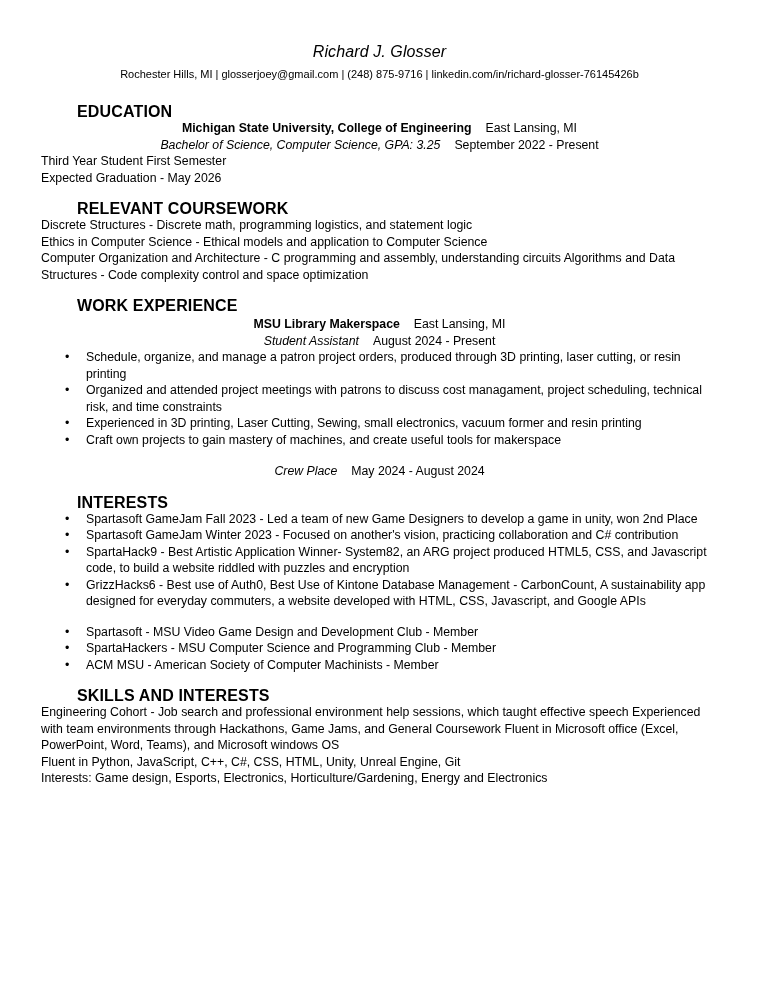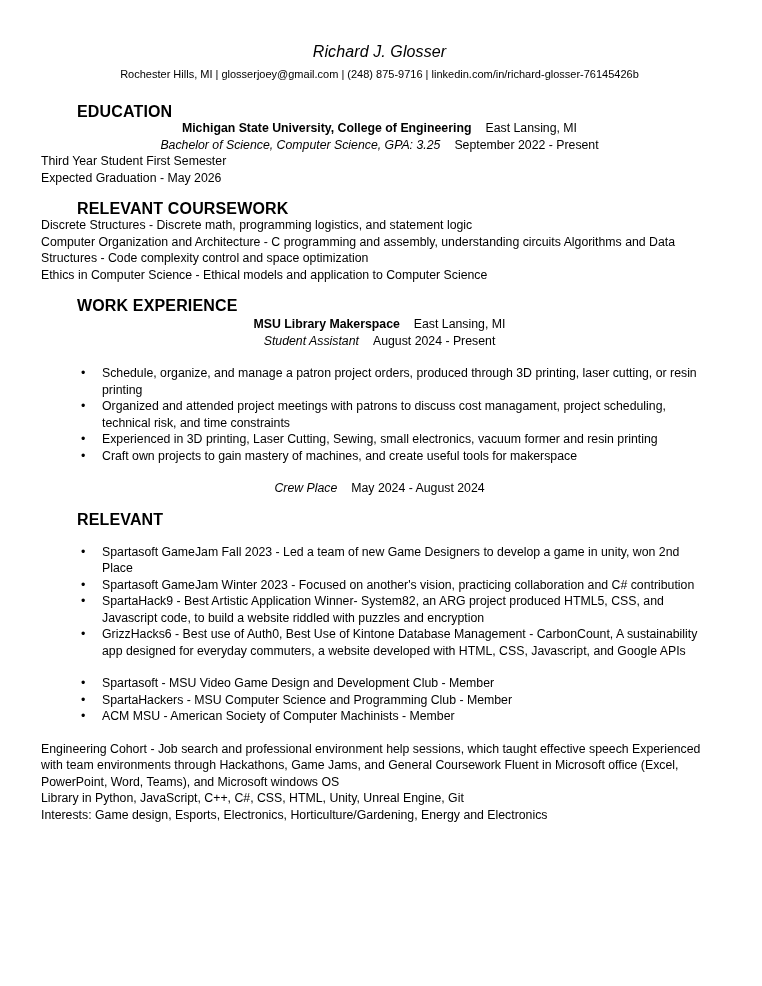--- a/index.html
+++ b/index.html
@@ -64,21 +64,21 @@
   .row .left { text-align: left; }
   .row .right { text-align: right; white-space: nowrap; padding-left: 14px; }
   .bold { font-weight: bold; }
   .ital { font-style: italic; }
 
   .plain-line { line-height: 16.5px; }
 
   
   ul.bullets {
     list-style: none;
-    margin: 16px;
+    margin: 0;
     padding: 0;
   }
   ul.bullets > li {
     position: relative;
     padding-left: 45px;
     line-height: 16.5px;
     margin: 0;
   }
   ul.bullets > li::before {
     content: "\2022";
@@ -111,22 +111,22 @@
       <div class="left ital">Bachelor of Science, Computer Science, GPA: 3.25</div>
       <div class="right">September 2022 - Present</div>
     </div>
     <div class="plain-line">Third Year Student First Semester</div>
     <div class="plain-line">Expected Graduation - May 2026</div>
   </div>
 
   <div class="section">
     <div class="section-heading">RELEVANT COURSEWORK</div>
     <div class="plain-line">Discrete Structures - Discrete math, programming logistics, and statement logic</div>
+    <div class="plain-line">Ethics in Computer Science - Ethical models and application to Computer Science</div>
     <div class="plain-line">Computer Organization and Architecture - C programming and assembly, understanding circuits Algorithms and Data Structures - Code complexity control and space optimization</div>
-    <div class="plain-line">Ethics in Computer Science - Ethical models and application to Computer Science</div>
   </div>
 
   <div class="section">
     <div class="section-heading">WORK EXPERIENCE</div>
 
     <div class="exp-block">
       <div class="row">
         <div class="left bold">MSU Library Makerspace</div>
         <div class="right">East Lansing, MI</div>
       </div>
@@ -144,36 +144,37 @@
 
     <div class="exp-block">
       <div class="row">
         <div class="left ital">Crew Place</div>
         <div class="right">May 2024 - August 2024</div>
       </div>
     </div>
   </div>
 
   <div class="section">
-    <div class="section-heading">RELEVANT</div>
+    <div class="section-heading">INTERESTS</div>
     <ul class="bullets">
       <li>Spartasoft GameJam Fall 2023 - Led a team of new Game Designers to develop a game in unity, won 2nd Place</li>
       <li>Spartasoft GameJam Winter 2023 - Focused on another's vision, practicing collaboration and C# contribution</li>
       <li>SpartaHack9 - Best Artistic Application Winner- System82, an ARG project produced HTML5, CSS, and Javascript code, to build a website riddled with puzzles and encryption</li>
       <li>GrizzHacks6 - Best use of Auth0, Best Use of Kintone Database Management - CarbonCount, A sustainability app designed for everyday commuters, a website developed with HTML, CSS, Javascript, and Google APIs</li>
     </ul>
   </div>
 
   <div class="section">
     <ul class="bullets">
       <li>Spartasoft - MSU Video Game Design and Development Club - Member</li>
       <li>SpartaHackers - MSU Computer Science and Programming Club - Member</li>
       <li>ACM MSU - American Society of Computer Machinists - Member</li>
     </ul>
   </div>
 
   <div class="section">
+    <div class="section-heading">SKILLS AND INTERESTS</div>
     <div class="plain-line">Engineering Cohort - Job search and professional environment help sessions, which taught effective speech Experienced with team environments through Hackathons, Game Jams, and General Coursework Fluent in Microsoft office (Excel, PowerPoint, Word, Teams), and Microsoft windows OS</div>
-    <div class="plain-line">Library in Python, JavaScript, C++, C#, CSS, HTML, Unity, Unreal Engine, Git</div>
+    <div class="plain-line">Fluent in Python, JavaScript, C++, C#, CSS, HTML, Unity, Unreal Engine, Git</div>
     <div class="plain-line">Interests: Game design, Esports, Electronics, Horticulture/Gardening, Energy and Electronics</div>
   </div>
 
 </div>
 
 </body></html>

